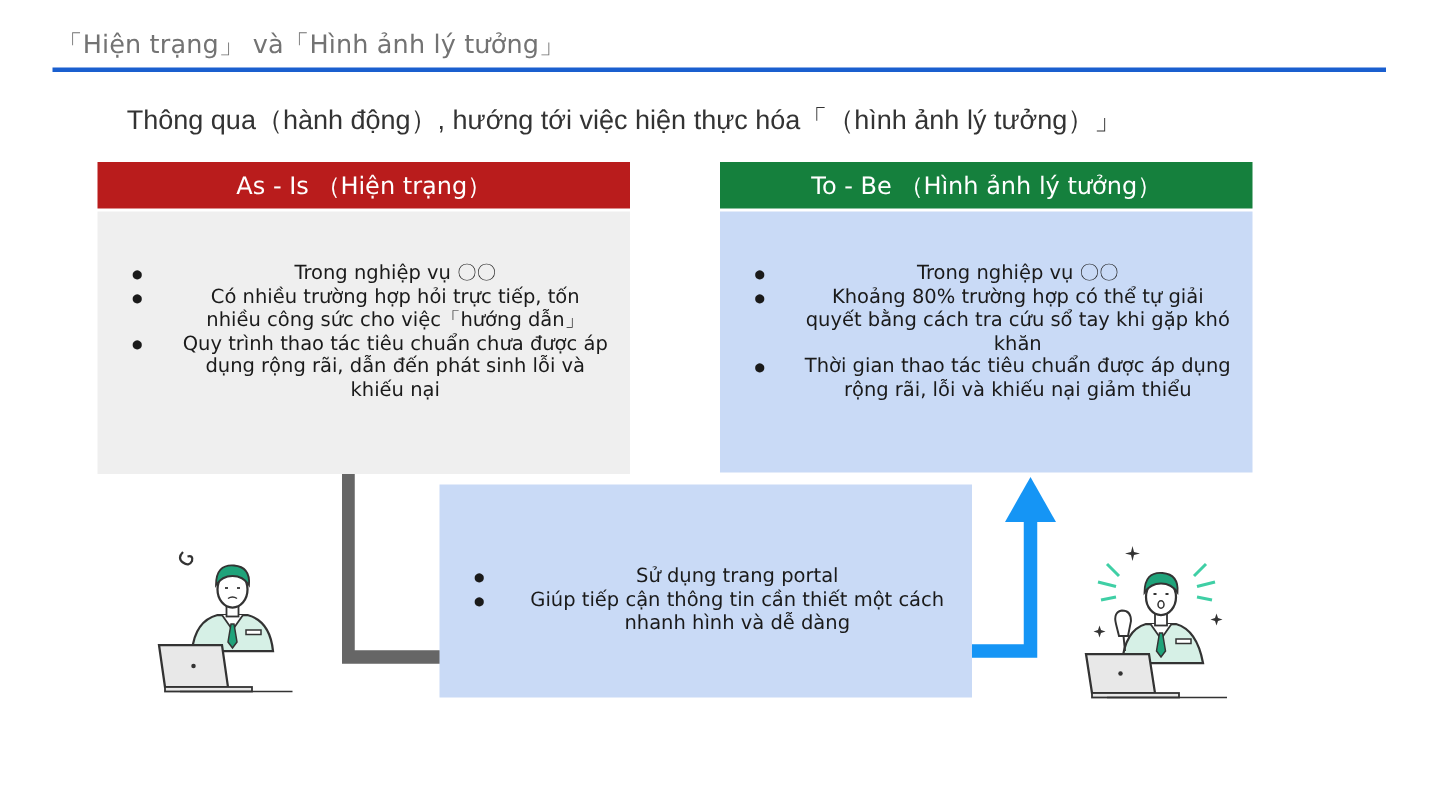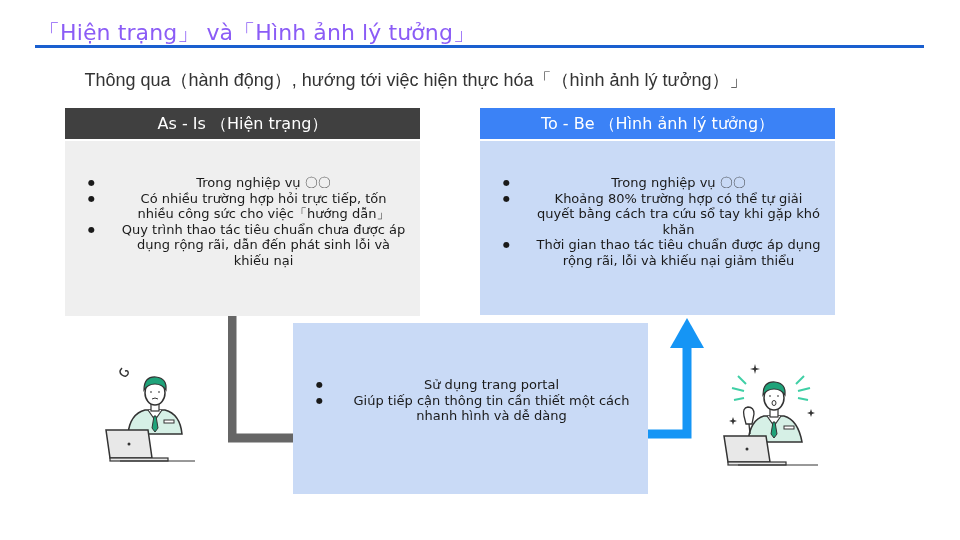--- a/index.html
+++ b/index.html
@@ -1,39 +1,39 @@
 <!DOCTYPE html>
 <html><head>
 <meta charset="utf-8">
 <style>
   html, body { margin:0; padding:0; }
   body { width:960px; height:540px; background:#ffffff; position:relative; overflow:hidden;
          font-family:"Liberation Sans", "DejaVu Sans", sans-serif; color:#222; }
-  .slide-title { position:absolute; left:38px; top:18px; font-size:22px; color:#8b5cf6; letter-spacing:0.1px;
+  .slide-title { position:absolute; left:38px; top:18px; font-size:17px; color:#737373; letter-spacing:0.1px;
                  font-family:"DejaVu Sans", sans-serif; }
   .title-rule { position:absolute; left:35px; top:45px; width:889px; height:3px; background:#1a5fcf; }
   .subtitle { position:absolute; left:0; width:832px; top:68px; text-align:center; font-size:18px; color:#333;
               font-family:"Liberation Sans", sans-serif; }
   .box { position:absolute; }
   .box-header { height:31px; line-height:31px; text-align:center; color:#fff; font-size:16px;
                 font-family:"DejaVu Sans", sans-serif; }
   .box-body { margin-top:2px;text-align:center; }
   .box-body ul { margin:0; padding:0; list-style:none; }
   .box-body li { position:relative; padding-left:42px; font-size:13px; line-height:15.5px; color:#1a1a1a;
                  font-family:"DejaVu Sans", sans-serif; }
   .box-body li::before { content:"\25CF"; position:absolute; left:9px; top:0; font-size:8px; line-height:15.5px; }
   #asis { left:65px; top:108px; width:355px; }
-  #asis .box-header { background:#404040; }
+  #asis .box-header { background:#b91c1c; }
   #asis .box-body { background:#efefef; height:175px; padding:34px 14px 0 14px; box-sizing:border-box; }
   #tobe { left:480px; top:108px; width:355px; }
-  #tobe .box-header { background:#3b82f6; }
+  #tobe .box-header { background:#15803d; }
   #tobe .box-body { background:#c9daf6; height:174px; padding:34px 14px 0 14px; box-sizing:border-box; }
   #action { left:293px; top:321px; width:355px; }
   #action .box-header { background:#1595f5; }
-  #action .box-body { background:#c9daf6; height:171px; padding:54px 14px 0 14px; box-sizing:border-box; }
+  #action .box-body { background:#c9daf6; height:142px; padding:54px 14px 0 14px; box-sizing:border-box; }
   .connector { position:absolute; }
   .icon-person { position:absolute; }
 </style>
 </head>
 <body>
 
 <div class="slide-title">「Hiện trạng」 và「Hình ảnh lý tưởng」</div>
 <div class="title-rule"></div>
 <div class="subtitle">Thông qua（hành động）, hướng tới việc hiện thực hóa「（hình ảnh lý tưởng）」</div>
 

